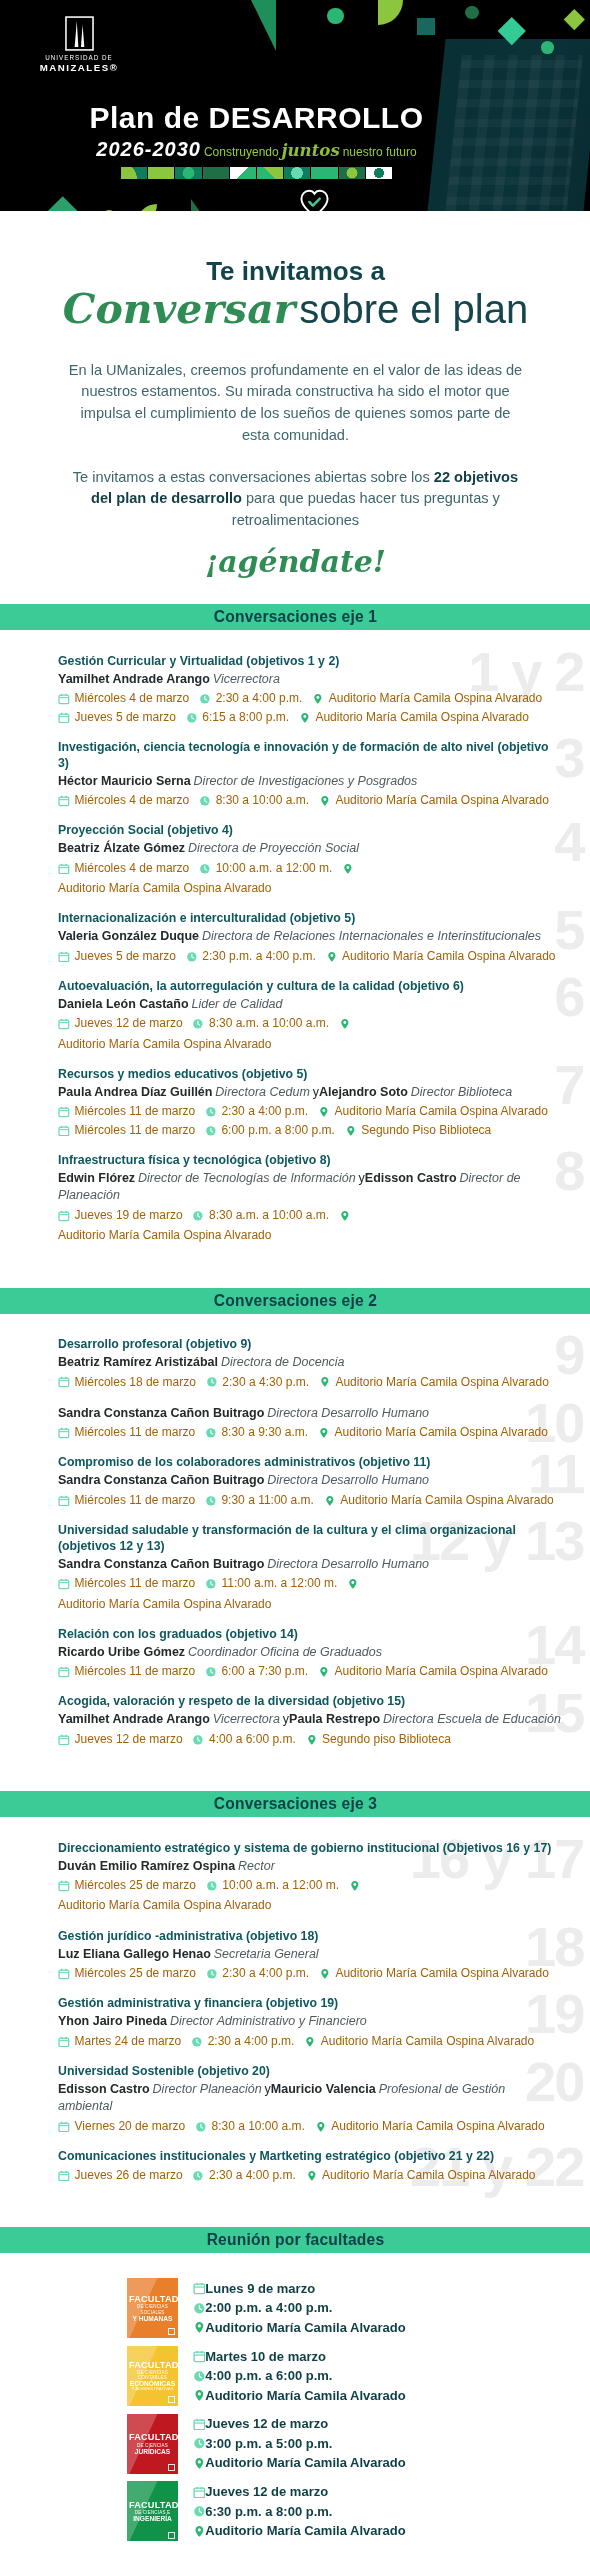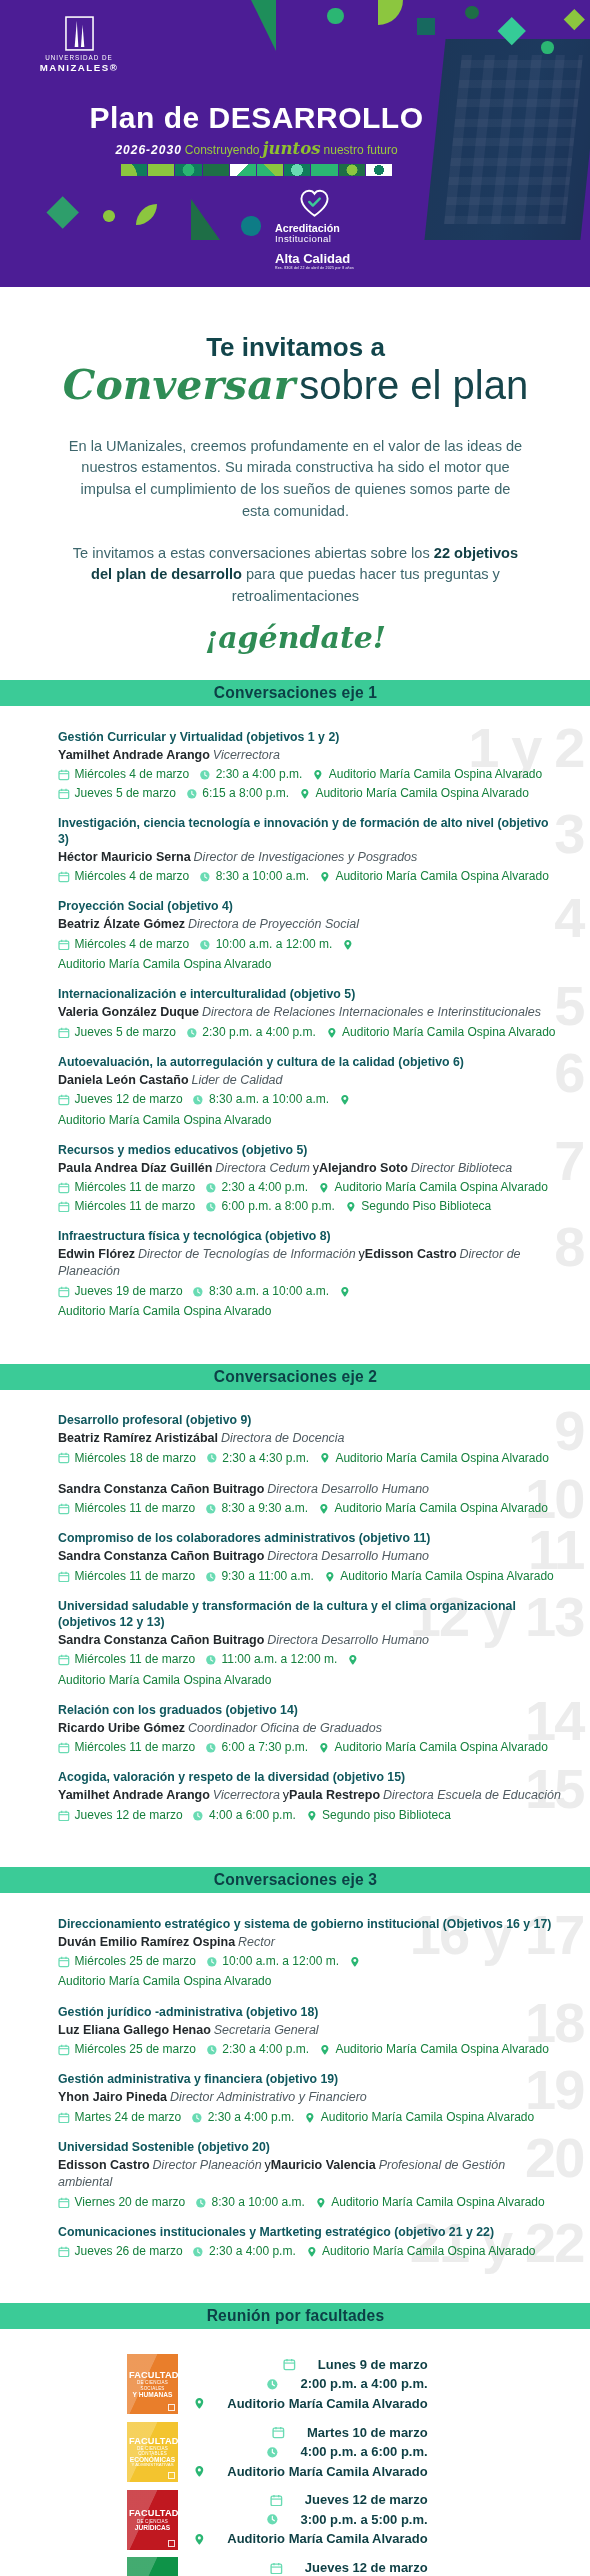--- a/index.html
+++ b/index.html
@@ -1,37 +1,37 @@
 <!DOCTYPE html>
 <html lang="es"><head>
 <meta charset="utf-8">
 <style>
   html,body{margin:0;padding:0;background:#ffffff;}
   body{font-family:"Liberation Sans",sans-serif;-webkit-font-smoothing:antialiased;}
   .page{width:591px;position:relative;overflow:hidden;background:#fff;}
 
   
-  .hero{position:relative;height:287px;background:#4c1d95;overflow:hidden;}
+  .hero{position:relative;height:211px;background:#000000;overflow:hidden;}
   .hero .photo{position:absolute;right:0;top:39px;width:156px;height:201px;
     background:linear-gradient(100deg,#0d4046 0%,#0e444c 55%,#0c3a41 100%);opacity:.75;
     transform:skewX(-6deg);}
   .hero .photo .win{position:absolute;inset:15.6px 17.5px;background:
     repeating-linear-gradient(90deg,rgba(255,255,255,.06) 0 9.7px,transparent 9.7px 23.4px),
     repeating-linear-gradient(0deg,rgba(255,255,255,.05) 0 7.8px,transparent 7.8px 19.5px);}
   .shape{position:absolute;}
   .tri{width:0;height:0;}
   .logo{position:absolute;left:39px;top:15.6px;width:80px;text-align:center;color:#fff;}
   .logo svg{display:block;margin:0 auto 3.9px;}
   .logo .l1{font-size:6.3px;letter-spacing:1px;}
   .logo .l2{font-size:9.7px;letter-spacing:1.5px;font-weight:bold;margin-top:1px;}
   .hero-title{position:absolute;left:0;right:78px;top:101px;text-align:center;color:#fff;}
   .t1{font-size:30px;font-weight:800;letter-spacing:0.5px;}
   .t1 .t1a{font-weight:700;}
   .t2{margin-top:2.9px;white-space:nowrap;}
-  .t2 .years{font-style:italic;font-weight:600;font-size:12px;color:#fff;margin-right:3px;letter-spacing:1px;}
+  .t2 .years{font-style:italic;font-weight:600;font-size:20px;color:#fff;margin-right:3px;letter-spacing:1px;}
   .t2 .tag-pre,.t2 .tag-post{color:#9BCB3C;font-size:12px;}
   .t2 .tag-script{color:#8FBF2F;font-size:16.6px;margin:0 2.9px;}
   .script{font-family:"DejaVu Serif",serif;font-style:italic;font-weight:600;}
   .mosaic{margin:5.8px auto 0;width:271px;height:12.7px;display:flex;gap:1px;}
   .mosaic span{flex:1;display:block;}
   .m1{background:radial-gradient(circle at 0 100%,#8CC63F 0 55%,#0F7C5C 56%);}
   .m2{background:#8CC63F;}
   .m3{background:radial-gradient(circle,#2BB673 0 40%,#0F7C5C 41%);}
   .m4{background:#1E6E46;}
   .m5{background:linear-gradient(135deg,#ffffff 0 49%,#2BB673 50%);}
@@ -66,21 +66,21 @@
   .event{position:relative;margin-bottom:14.6px;}
   .wm{position:absolute;right:-21.4px;top:-9.7px;font-size:56px;font-weight:800;color:#ECECEC;
       letter-spacing:-1.9px;white-space:nowrap;z-index:0;line-height:1;pointer-events:none;}
   .ev-title,.ev-speakers,.ev-row{position:relative;z-index:1;}
   .ev-title{font-size:12.3px;font-weight:800;color:#0F575D;line-height:1.3;}
   .ev-speakers{font-size:12.5px;line-height:1.4;color:#23292C;margin-top:1px;}
   .sp-name{font-weight:800;}
   .sp-role{font-style:italic;color:#4F5B61;margin-left:2.9px;}
   .sp-conn{margin-left:2.9px;}
   .ev-row{display:flex;align-items:center;flex-wrap:wrap;gap:4.9px;margin-top:2.9px;
-          font-size:12px;color:#15803d;line-height:1.3;}
+          font-size:12px;color:#a16207;line-height:1.3;}
   .ic{flex:0 0 auto;display:block;}
   .ic.ml{margin-left:4.9px;}
 
   
   .faculties{width:337px;margin:25px auto 0;}
   .fac-row{display:flex;align-items:center;gap:14.6px;margin-bottom:7.8px;}
   .fac-logo{width:51px;height:60px;flex:0 0 auto;position:relative;color:#fff;
     display:flex;flex-direction:column;justify-content:center;text-align:center;
     padding:1.9px;box-sizing:border-box;}
   .fac-logo::before{content:"";position:absolute;inset:0;
@@ -88,21 +88,21 @@
   .fac-logo::after{content:"";position:absolute;right:2.9px;bottom:2.9px;width:4.9px;height:4.9px;
     border:1px solid rgba(255,255,255,.85);}
   .fac-lines{position:relative;line-height:1.12;}
   .fac-lines span{display:block;}
   .fac-lines span:empty{display:none;}
   .fl1{font-size:9.2px;font-weight:800;letter-spacing:0.2px;}
   .fl2{font-size:4.5px;letter-spacing:0.2px;}
   .fl3{font-size:6.6px;font-weight:800;}
   .fl4{font-size:4.3px;}
   .fac-info{font-size:13px;font-weight:800;color:#0E3F44;}
-  .fac-line{display:flex;align-items:center;gap:22px;line-height:1.5;justify-content:flex-end;}
+  .fac-line{display:flex;align-items:center;gap:0;line-height:1.5;}
 </style>
 </head>
 <body>
 
 <div class="page">
 
   <header class="hero">
     <div class="photo">
         <div class="win"></div>
       </div>

